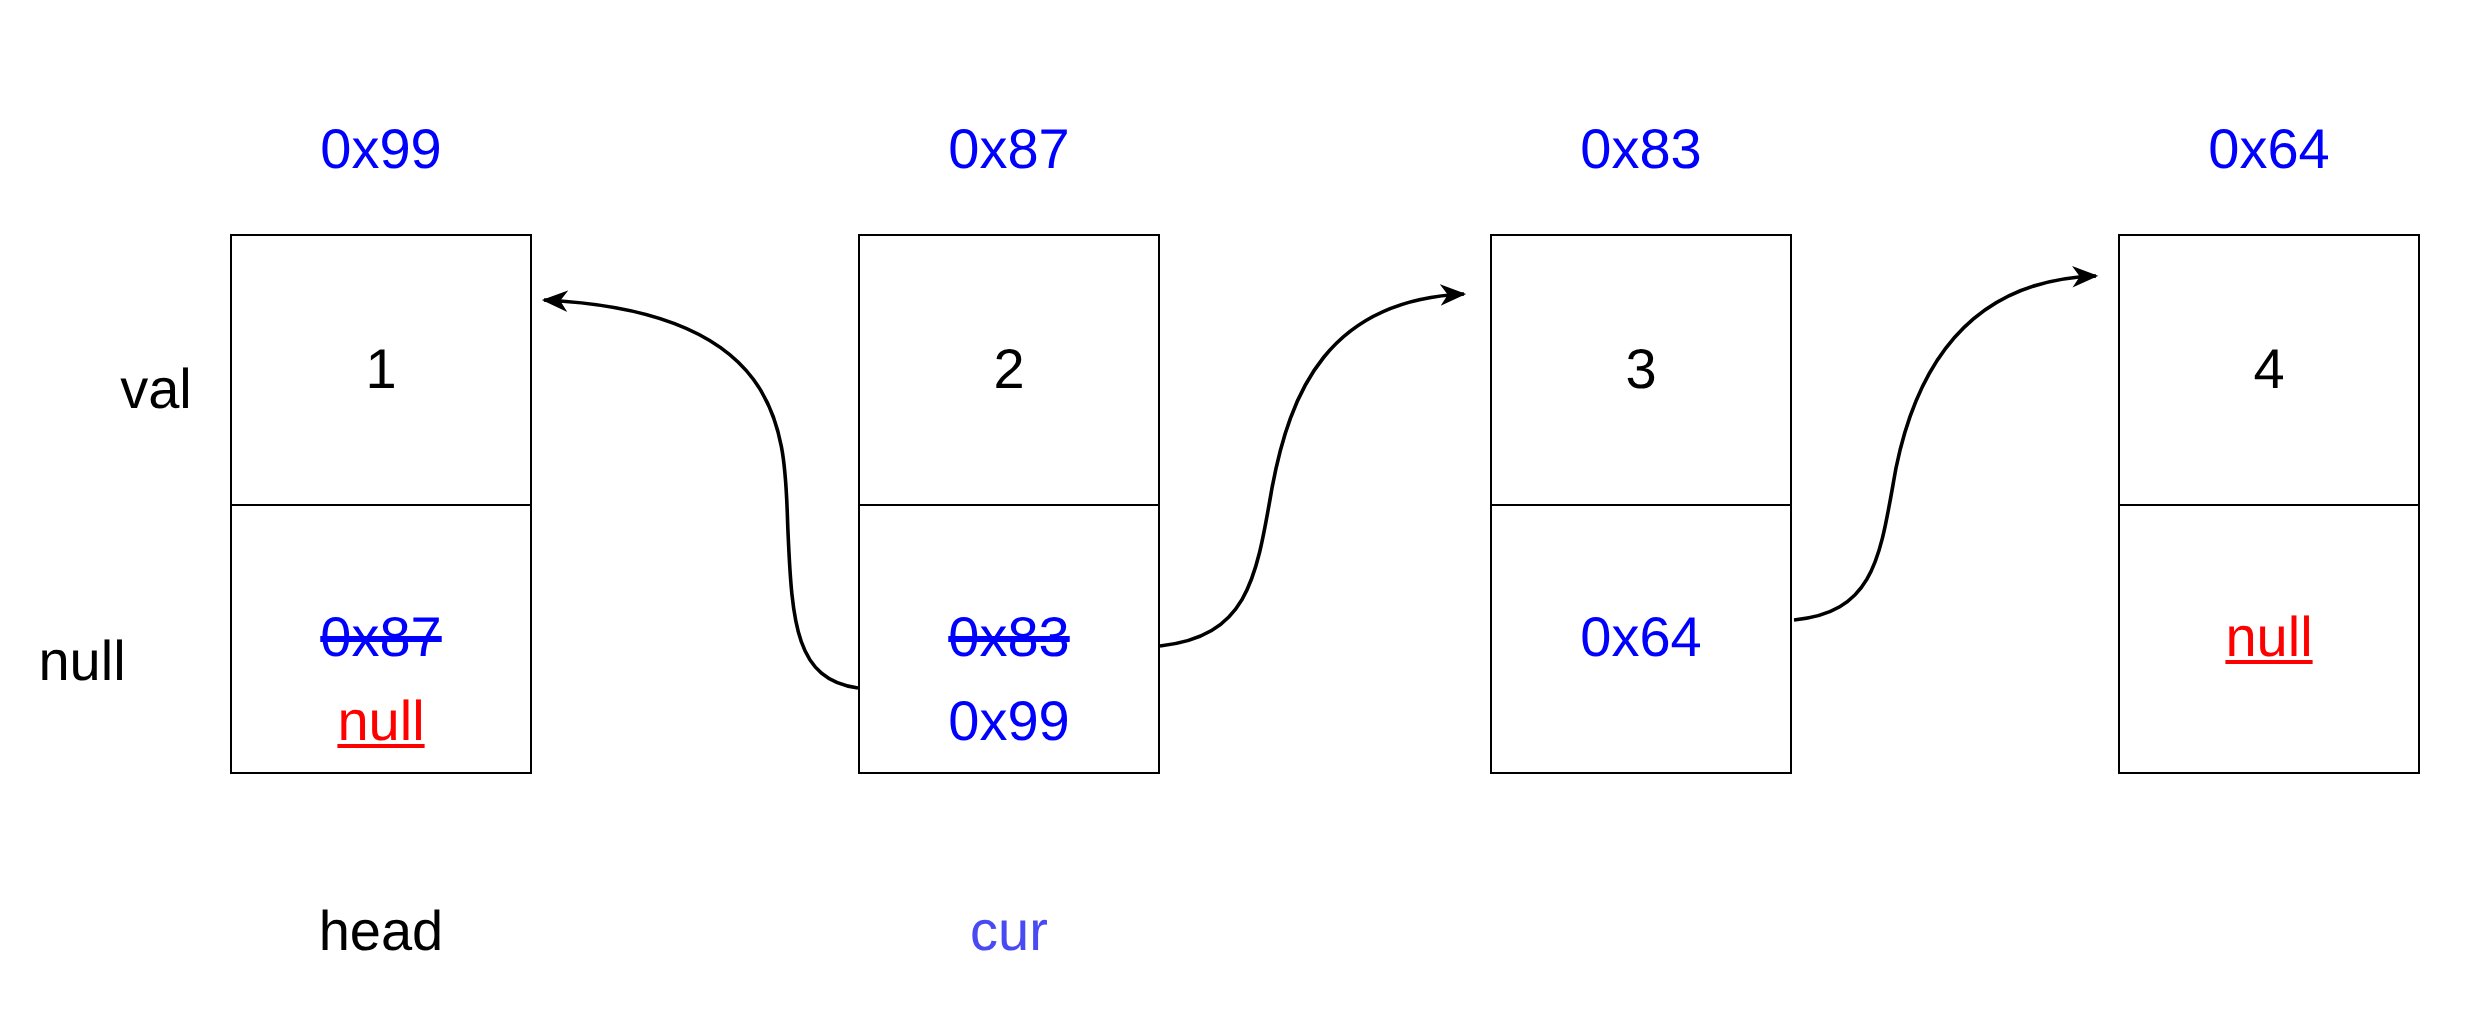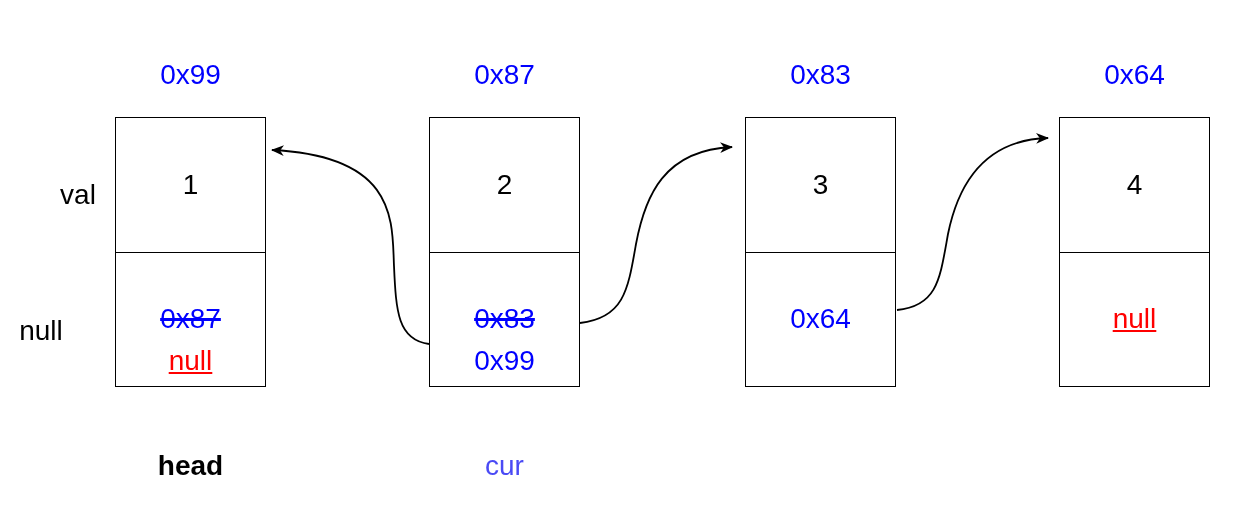--- a/index.html
+++ b/index.html
@@ -32,21 +32,21 @@
   .cell.next{border-top:1.6px solid var(--line-black);}
   .val-text{font-size:28px;color:var(--text-black);}
   .ptr-line{font-size:28px;line-height:42px;text-align:center;}
   .c-blue{color:var(--pointer-blue);}
   .c-red{color:var(--null-red);text-decoration:underline;}
   .strike{text-decoration:line-through;text-decoration-thickness:3px;}
   .shift-down{transform:translateY(21px);}
   .node-var-label{
     width:151px;text-align:center;font-size:28px;top:448px;height:36px;line-height:36px;
   }
-  .var-black{color:var(--text-black);font-weight:bold;}
+  .var-black{color:var(--text-black);}
   .var-blue{color:var(--var-label-blue);text-align:center;}
   .row-label{
     left:0;width:82px;text-align:center;font-size:28px;color:var(--text-black);
     height:34px;line-height:34px;
   }
   .x1{left:115px;} .x2{left:429px;} .x3{left:745px;} .x4{left:1059px;}
   svg.arrows{position:absolute;left:0;top:0;pointer-events:none;}
 </style>
 </head>
 <body>

